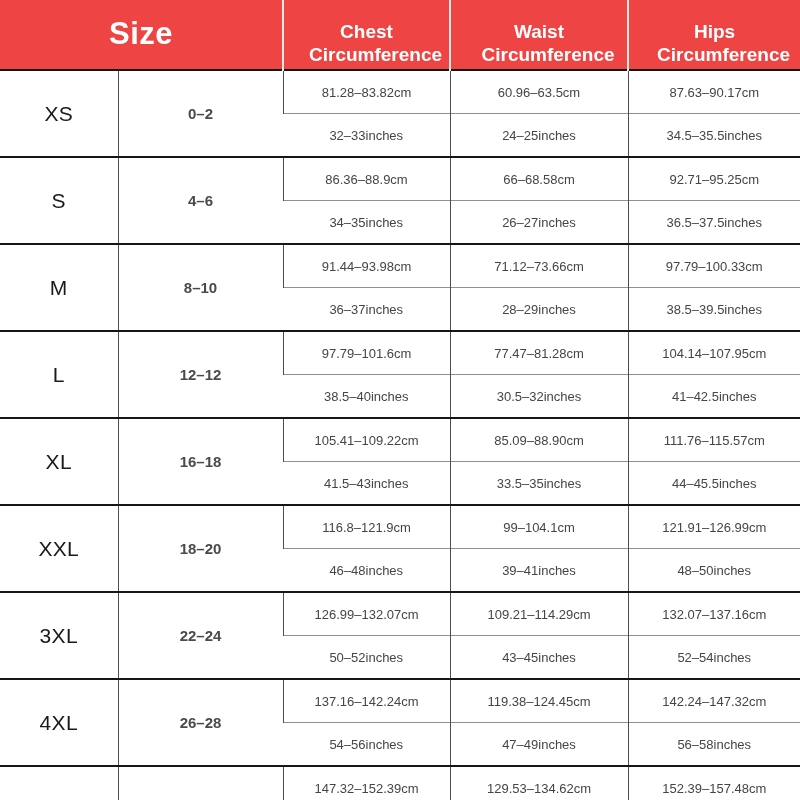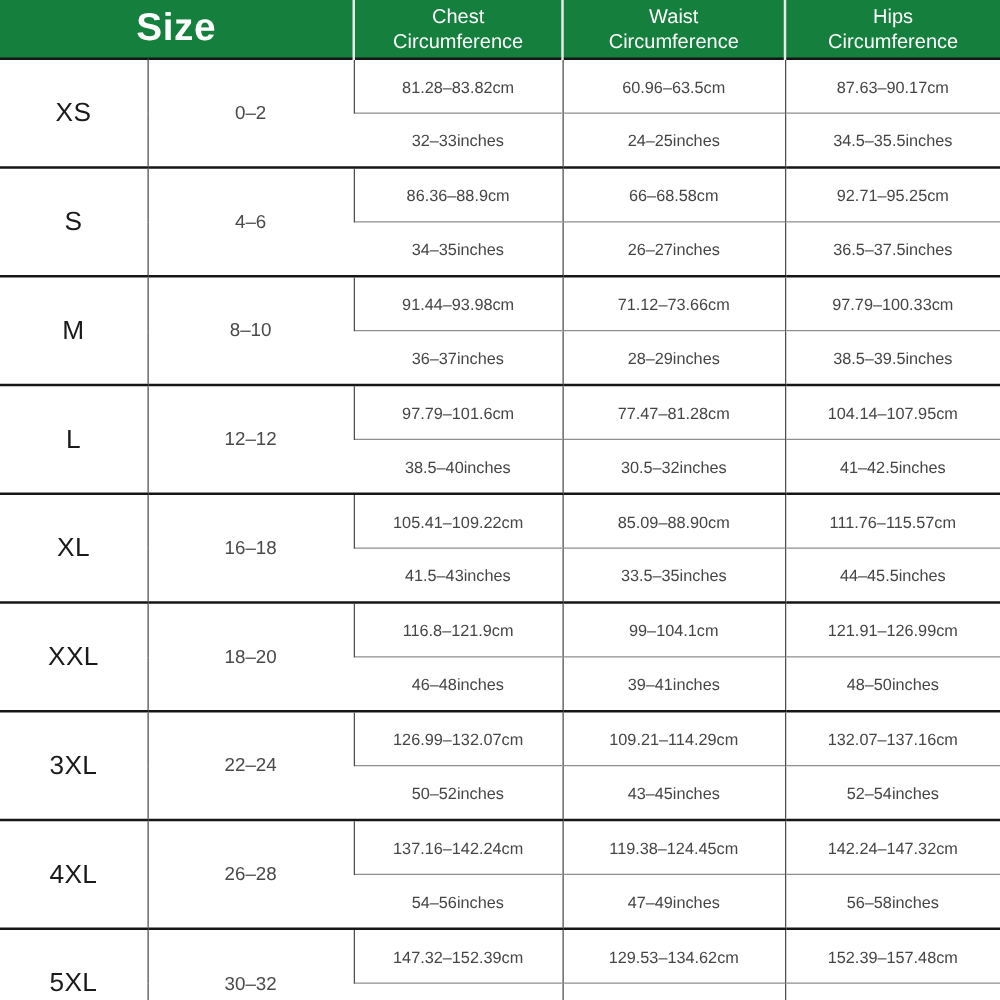--- a/index.html
+++ b/index.html
@@ -6,42 +6,42 @@
   .sheet {
     width: 800px; height: 800px; overflow: hidden; background: #ffffff;
     font-family: "Liberation Sans", "DejaVu Sans", sans-serif;
     position: relative;
   }
   table.size-chart {
     width: 800px; table-layout: fixed; border-collapse: collapse;
   }
   
   thead th {
-    background: #15803d; color: #ffffff; vertical-align: middle;
+    background: #ef4444; color: #ffffff; vertical-align: middle;
     text-align: center; padding: 0;
   }
   th.size-h {
     height: 33px; font-size: 31px; font-weight: bold; letter-spacing: 0.5px;
     padding-bottom: 2px;
   }
   th.col-h {
-    border-left: 2px solid #e8e8e8; font-size: 16px; font-weight: normal;
-    line-height: 1.22; padding: 4px 0 3px 0;
+    border-left: 2px solid #e8e8e8; font-size: 19px; font-weight: bold;
+    line-height: 1.22; padding: 20px 0 3px 0;
   }
   th.col-h .hwrap { display: inline-block; max-width: 115px; }
   
   tbody td {
     height: 42px; text-align: center; vertical-align: middle;
     border-left: 1px solid #4d4d4d; background: #ffffff; padding: 0;
   }
   tbody td:first-child { border-left: none; margin-left: 32px; }
   tr.group-start td { border-top: 2px solid #161616; }
   tr.sub-row td { border-top: 1px solid #8f8f8f; }
   td.size-cell { font-size: 21px; color: #1a1a1a; letter-spacing: 0.3px; }
-  td.range-cell { font-size: 15px; color: #4a4a4a; }
+  td.range-cell { font-size: 15px; color: #4a4a4a; font-weight: bold; }
   td.val { font-size: 13px; color: #454545; }
   tr.last-row td.val { border-bottom: 2px solid #b5b5b5; }
 </style>
 </head>
 <body>
 
 <div class="sheet">
   <table class="size-chart">
     <colgroup>
       <col style="width:118px">

